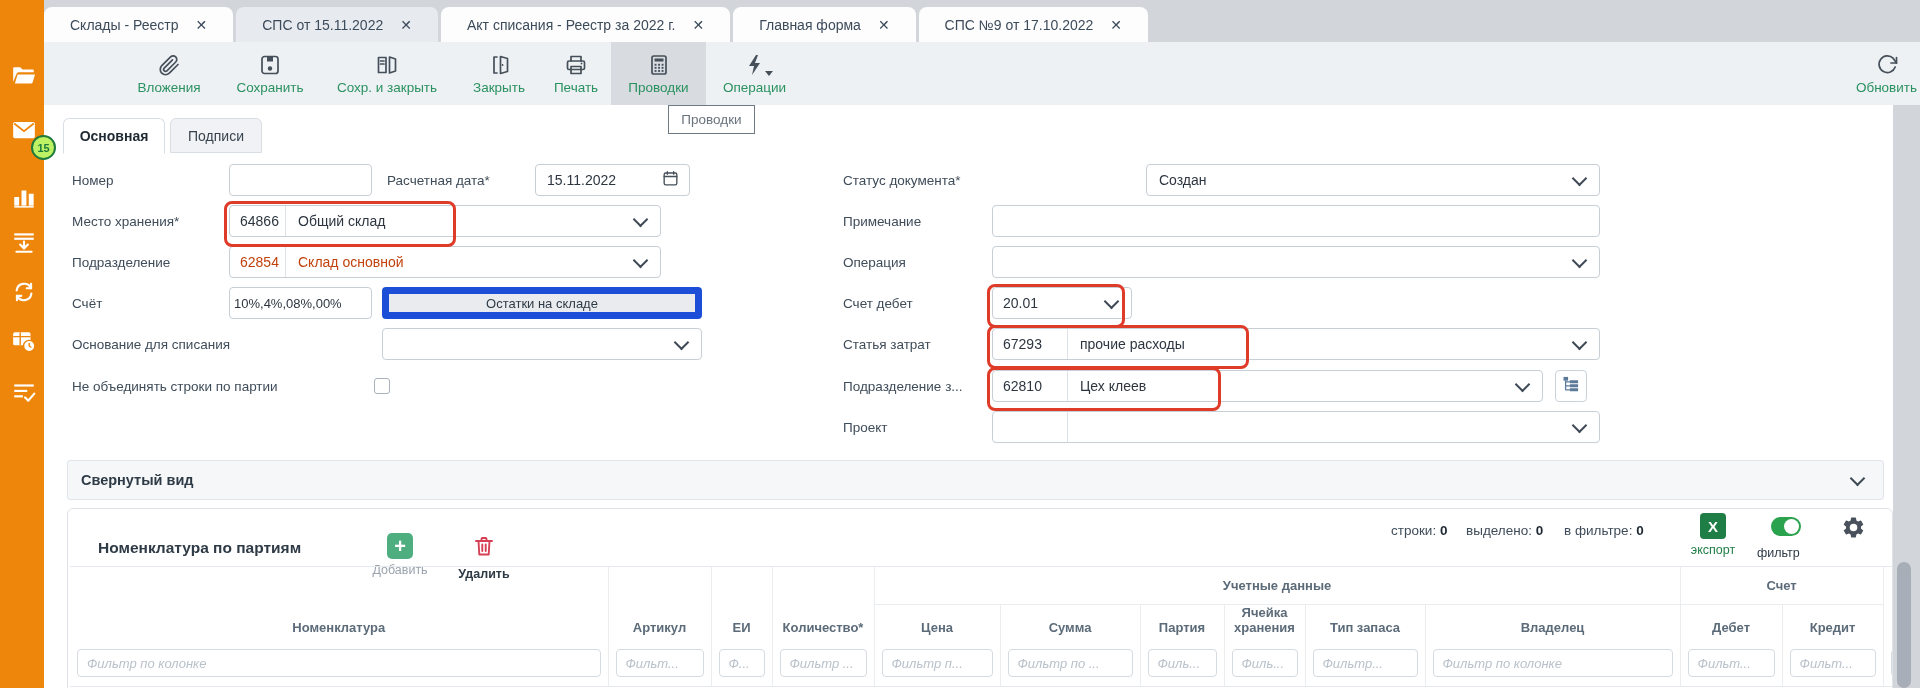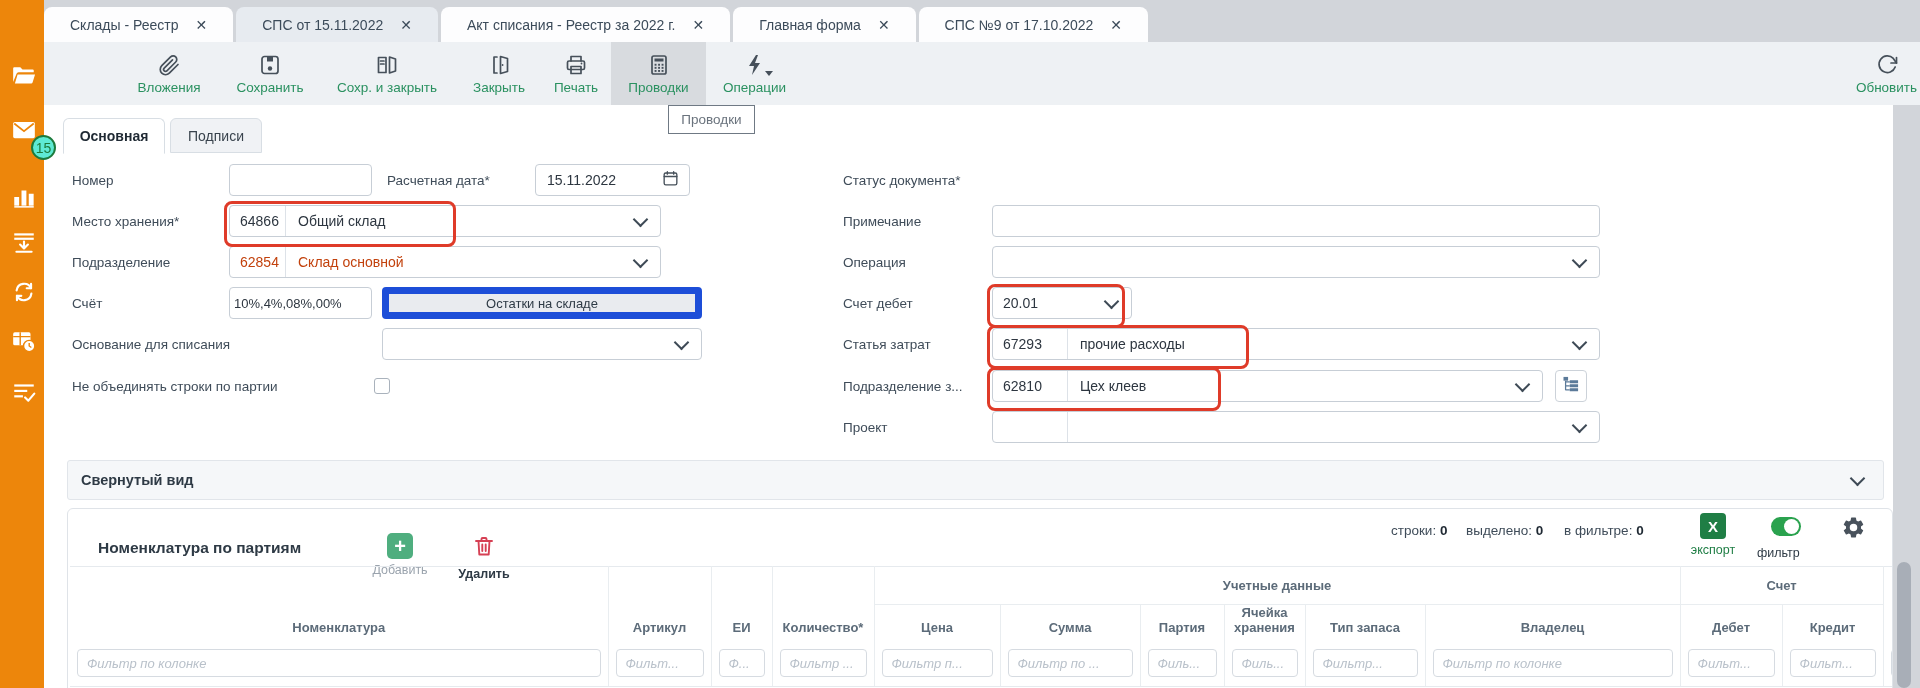--- a/index.html
+++ b/index.html
@@ -2,22 +2,22 @@
 <html><head>
 <meta charset="utf-8">
 <style>
   html,body{margin:0;padding:0}
   .screen{position:relative;width:1920px;height:688px;overflow:hidden;background:#d2d5da;
     font-family:"Liberation Sans","DejaVu Sans",sans-serif;color:#2d3640}
   
   .sidebar{position:absolute;left:0;top:0;width:44px;height:688px;background:#ED860B;z-index:6}
   .side-ic{position:absolute;left:11px;width:26px;height:26px}
   .side-ic svg{width:26px;height:26px;display:block}
-  .badge{position:absolute;left:31px;top:135px;width:25px;height:25px;border-radius:50%;background:#5eead4;
-    border:2px solid #1d7a3c;color:#1d7a3c;font-weight:normal;font-size:14px;display:flex;align-items:center;
+  .badge{position:absolute;left:31px;top:135px;width:25px;height:25px;border-radius:50%;background:#bef264;
+    border:2px solid #1d7a3c;color:#1d7a3c;font-weight:bold;font-size:11px;display:flex;align-items:center;
     justify-content:center;z-index:7;box-sizing:border-box}
   
   .tabbar{position:absolute;left:44px;top:0;width:1876px;height:42px;display:flex;align-items:flex-end;box-sizing:border-box}
   .tab{height:35px;display:flex;align-items:center;justify-content:center;gap:17px;background:#fdfdfe;
     border-radius:8px 8px 0 0;padding:0 26px;font-size:14px;color:#3c4b5a;margin-right:3px;white-space:nowrap;cursor:pointer}
   .tab.active{background:#e7ebf0}
   .tab .x{font-weight:bold;font-size:14px;color:#3b4a59;cursor:pointer}
   
   .toolbar{position:absolute;left:44px;top:42px;width:1899px;height:63px;background:#eef1f4}
   .tbtn{position:absolute;top:0;height:63px;display:flex;flex-direction:column;align-items:center;justify-content:center;gap:3px;cursor:pointer}
@@ -300,20 +300,24 @@
   <span class="flabel" style="left:72px;top:344px">Основание для списания</span>
   <div class="fld" style="left:382px;top:328px;width:320px">
     <span class="name-cell"></span>
     <span class="chev"></span>
   </div>
 
   <span class="flabel" style="left:72px;top:386px">Не объединять строки по партии</span>
   <span class="cbx" style="left:374px;top:378px"></span>
 
   <span class="flabel" style="left:843px;top:180px">Статус документа*</span>
+  <div class="fld" style="left:1146px;top:164px;width:454px">
+    <span class="name-cell">Создан</span>
+    <span class="chev"></span>
+  </div>
 
   <span class="flabel" style="left:843px;top:221px">Примечание</span>
   <div class="fld" style="left:992px;top:205px;width:608px">
     <input value="" style="">
   </div>
 
   <span class="flabel" style="left:843px;top:262px">Операция</span>
   <div class="fld" style="left:992px;top:246px;width:608px">
     <span class="name-cell"></span>
     <span class="chev"></span>

